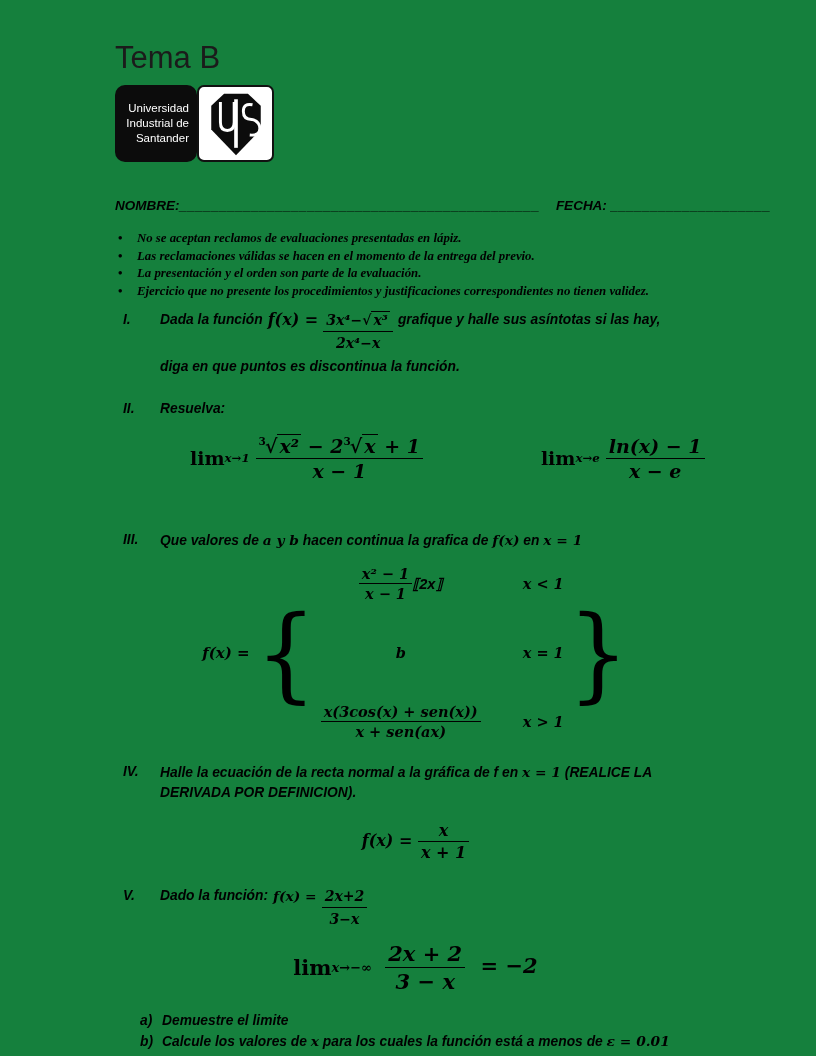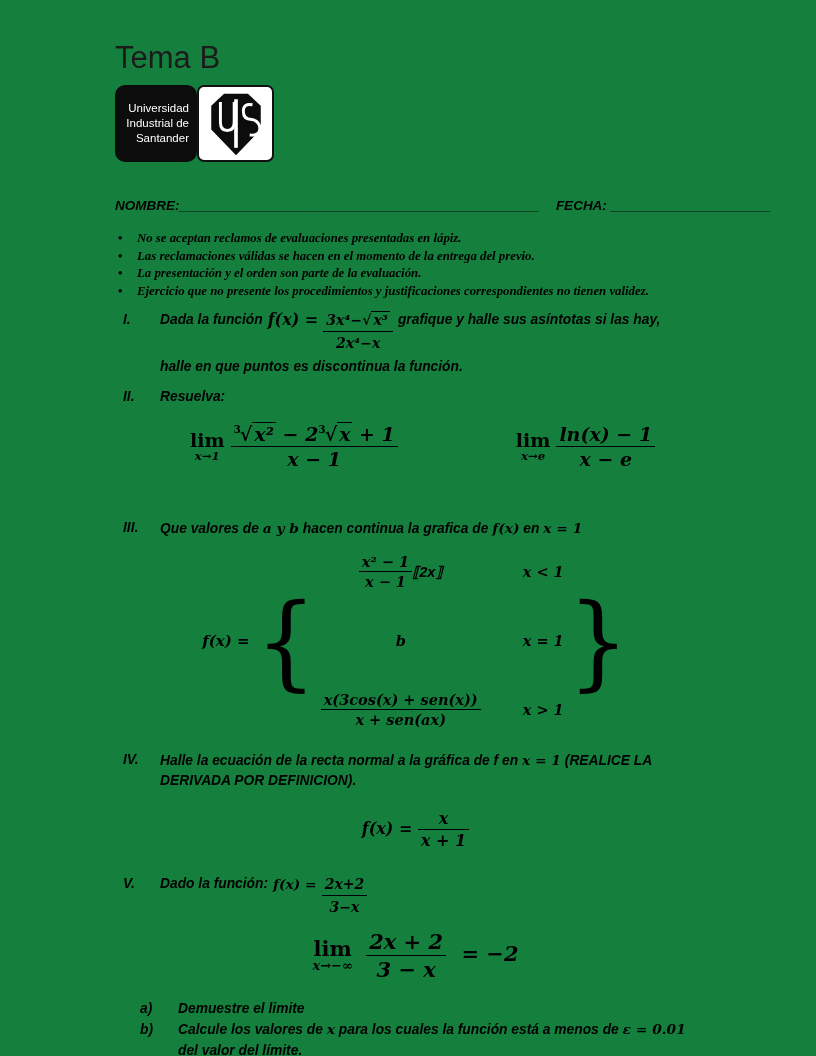--- a/index.html
+++ b/index.html
@@ -46,21 +46,21 @@
   
   .frac { display:inline-flex; flex-direction:column; text-align:center; vertical-align:middle; }
   .frac .num { border-bottom:1.5px solid #000; padding:0 3px 1px; }
   .frac .den { padding:1px 3px 0; }
   .frac-sm { font-size:14px; }
   
   .sqrt-sym { font-style:normal; }
   .rad { border-top:1.5px solid #000; padding:0 2px; }
   .ridx { font-size:0.55em; font-style:normal; vertical-align:0.8em; margin-right:-1px; }
   
-  .limwrap { display:inline-flex; flex-direction:column; align-items:center; vertical-align:middle; margin-right:6px; }
+  .limwrap { display:inline-flex; flex-direction:row; align-items:center; vertical-align:middle; margin-right:6px; }
   .limword { font-style:normal; line-height:1; }
   .limsub { font-size:0.62em; line-height:1.1; }
   .lims-row { display:flex; margin:16px 0 0 75px; gap:118px; font-size:19px; }
   .limgrp { display:inline-flex; align-items:center; }
   
   .disp-center { text-align:center; }
   .cases-line { display:inline-flex; align-items:center; margin-top:14px; font-size:14.5px; }
   .cases-lead { margin-right:6px; font-size:15px; }
   .brace { font-family:"DejaVu Serif", serif; font-weight:400; font-style:normal; font-size:96px; line-height:0; transform:scaleY(1.08); }
   .cgrid { display:grid; grid-template-columns:auto auto; column-gap:16px; row-gap:3px; align-items:center; margin:0 4px;gap:42px; }
@@ -68,23 +68,23 @@
   .ccond { text-align:right; }
   .wbrk { font-family:Liberation Sans, sans-serif; font-style:italic;text-align:center; }
   
   .disp-eq { margin-top:18px; font-size:16px; }
   .disp-lim { margin-top:12px; font-size:21px; }
   .eq-tail { margin-left:8px; }
   
   .ablist { margin:16px 0 0 25px; font-weight:700; font-style:italic; font-size:13.8px; line-height:21px; }
   .abrow { display:flex; }
   .ablabel { width:22px; flex:none; }
-  .abbody { flex:1;margin-left:16px; }
+  .abbody { flex:1; }
   .v-center { vertical-align:middle; }
-  .mt4{margin-top:4px;} .mt6{margin-top:10px;} .mt22{margin-top:22px;}
+  .mt4{margin-top:4px;} .mt6{margin-top:22px;} .mt22{margin-top:22px;}
   .mt24{margin-top:24px;} .mt48{margin-top:48px;} .mt10{margin-top:10px;}
   .flexline { display:flex; flex-wrap:wrap; gap:0 5px; }
 </style>
 </head>
 <body>
 
 <div class="page">
 
   <div class="doc-title">Tema B</div>
 
@@ -123,21 +123,21 @@
     <div class="pbody">
       <div class="flexline">
         <span>Dada la función</span>
         <span class="math inline-math-lg">f(x) =</span>
         <span class="math frac frac-sm">
           <span class="num"><span>3x⁴−</span><span class="sqrt-sym">√</span><span class="rad">x³</span></span>
           <span class="den">2x⁴−x</span>
         </span>
         <span>grafique y halle  sus asíntotas si las hay,</span>
       </div>
-      <div class="mt4">halle en que puntos es discontinua la función.</div>
+      <div class="mt4">diga en que puntos es discontinua la función.</div>
     </div>
   </div>
 
   <div class="prob mt6">
     <div class="pnum">II.</div>
     <div class="pbody">Resuelva:</div>
   </div>
 
   <div class="lims-row math">
     <span class="limgrp">

